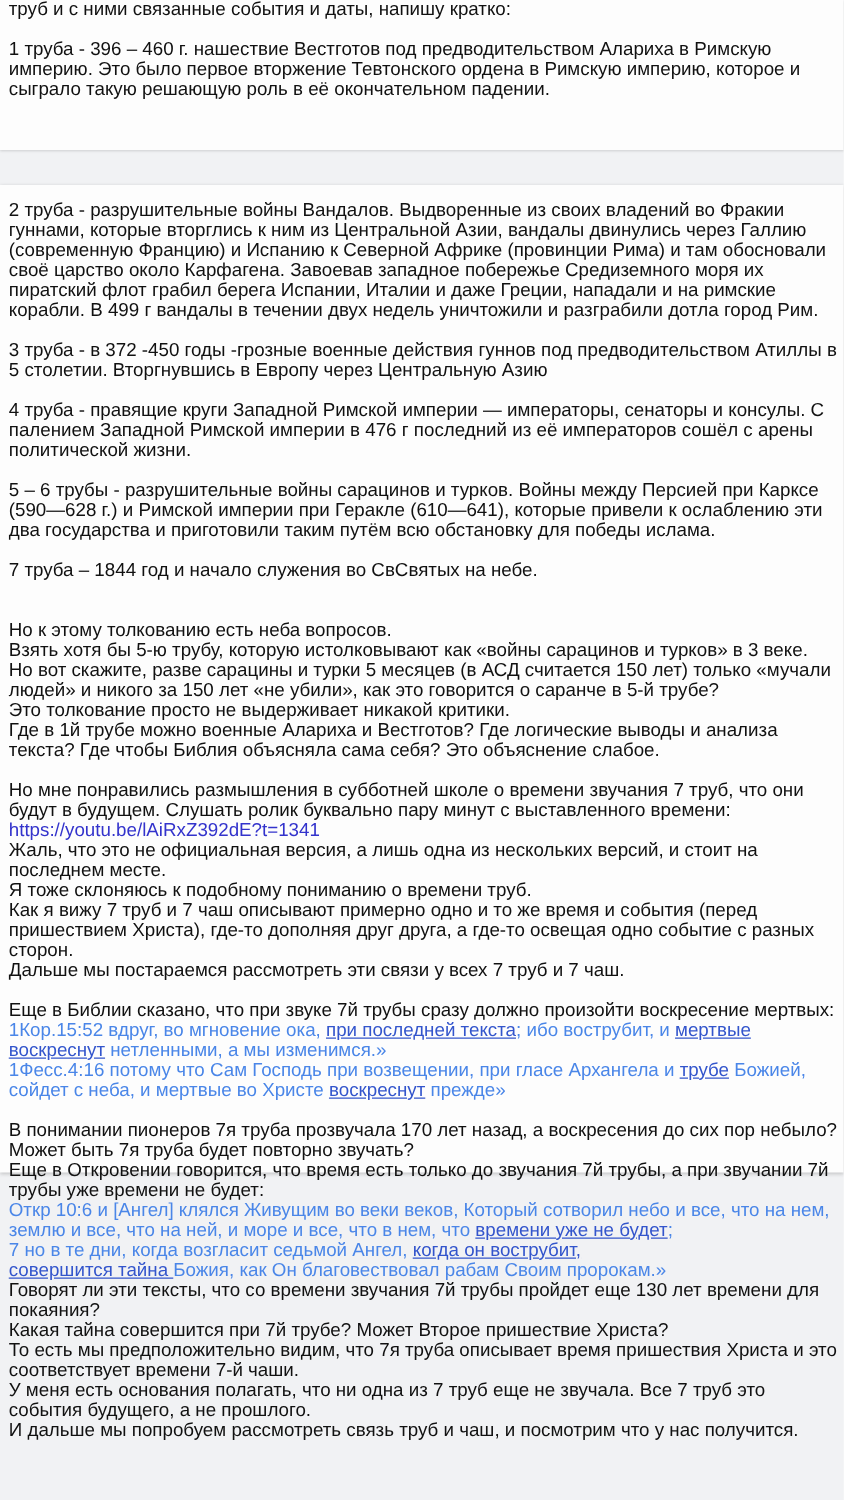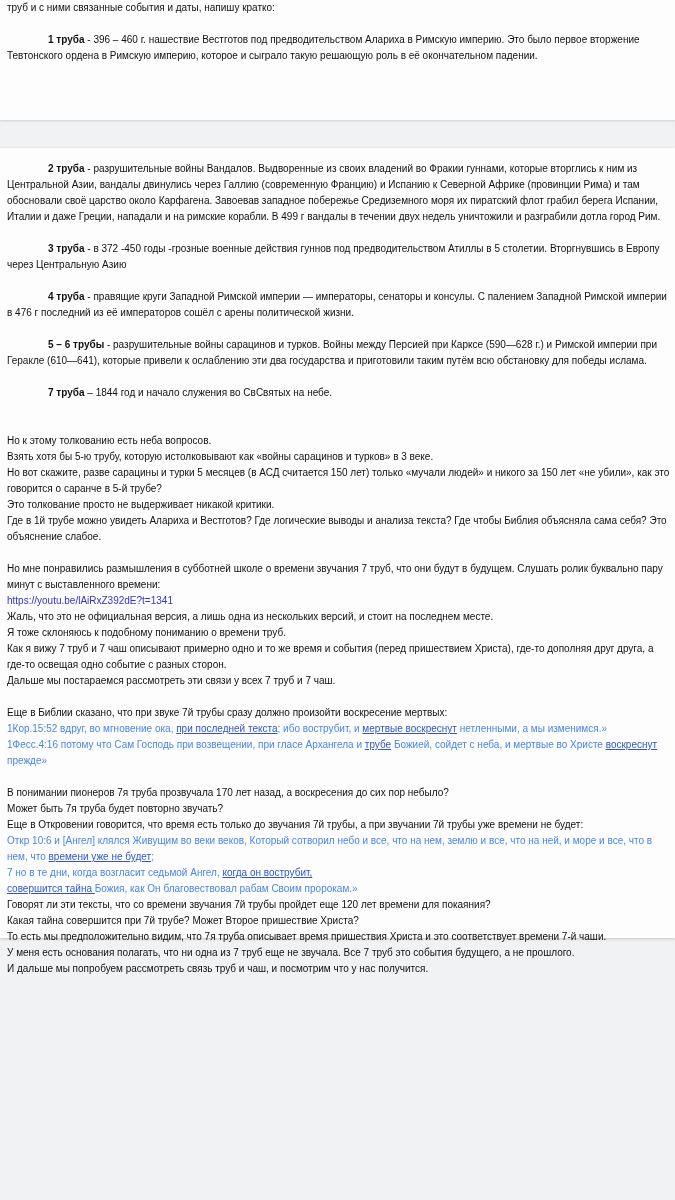--- a/index.html
+++ b/index.html
@@ -8,26 +8,26 @@
     background: #f1f2f4;
     font-family: "Liberation Sans", sans-serif;
     color: #111;
     position: relative;
   }
   .page {
     position: absolute; left: 0; width: 675px; background: #fdfdfd;
   }
   .page1 { top: 0; height: 120px; box-shadow: 0 1px 2px rgba(0,0,0,0.15); }
   .page2 { top: 148px; height: 790px; box-shadow: 0 1px 3px rgba(0,0,0,0.2); }
-  .content { position: absolute; left: 7px; right: 4px; font-size: 10px; line-height: 16px; }
+  .content { position: absolute; left: 7px; right: 4px; font-size: 15px; line-height: 16px; }
   .p1c { top: 0px; }
   .p2c { top: 13px; }
   p { margin: 0; }
   .gap { height: 16px; }
-  b { font-weight: bold; margin-left: 41px; }
+  b { font-weight: normal; }
   .link { color: #3333cc; }
   .quote { color: #4a86e8; }
   .quote u { color: #3355cc; text-decoration: underline; }
 </style>
 </head>
 <body>
 
 <div class="page page1">
   <div class="content p1c">
     <p>труб и с ними связанные события и даты, напишу кратко:</p>
@@ -47,40 +47,40 @@
     <p><b>5 – 6 трубы</b><span> -  разрушительные войны сарацинов и турков. Войны между Персией при Карксе (590—628 г.) и Римской империи при Геракле (610—641), которые привели к ослаблению эти два государства и приготовили таким путём всю обстановку для победы ислама.</span></p>
     <div class="gap"></div>
     <p><b>7 труба</b><span>  – 1844 год и начало служения во СвСвятых на небе.</span></p>
     <div class="gap"></div>
     <div class="gap"></div>
 
     <p>Но к этому толкованию есть неба вопросов.</p>
     <p>Взять хотя бы 5-ю трубу, которую истолковывают как «войны сарацинов и турков» в 3 веке.</p>
     <p>Но вот скажите, разве сарацины и турки 5 месяцев (в АСД считается  150 лет) только «мучали людей» и никого за 150 лет «не убили», как это говорится о саранче в 5-й трубе?</p>
     <p>Это толкование просто не выдерживает никакой критики.</p>
-    <p>Где в 1й трубе  можно увидеть Алариха и Вестготов? Где логические выводы и анализа текста? Где чтобы Библия объясняла сама себя? Это объяснение слабое.</p>
+    <p>Где в 1й трубе  можно военные Алариха и Вестготов? Где логические выводы и анализа текста? Где чтобы Библия объясняла сама себя? Это объяснение слабое.</p>
     <div class="gap"></div>
 
     <p>Но мне понравились размышления в субботней школе о времени звучания 7 труб, что они будут в будущем.  Слушать ролик буквально пару минут с выставленного времени:</p>
     <p><a class="link">https://youtu.be/lAiRxZ392dE?t=1341</a></p>
     <p>Жаль, что это не официальная версия, а лишь одна из нескольких версий, и стоит на последнем месте.</p>
     <p>Я тоже склоняюсь к подобному пониманию о времени труб.</p>
     <p>Как я вижу 7 труб и 7 чаш описывают примерно одно и то же время и события (перед пришествием Христа), где-то дополняя друг друга, а где-то освещая одно событие с разных сторон.</p>
     <p>Дальше мы постараемся рассмотреть эти связи у всех 7 труб и 7 чаш.</p>
     <div class="gap"></div>
 
     <p>Еще в Библии сказано, что при звуке 7й трубы сразу должно произойти воскресение мертвых:</p>
     <p class="quote"><span>1Кор.15:52 вдруг, во мгновение ока, </span><u>при последней текста</u><span>; ибо вострубит, и </span><u>мертвые воскреснут</u><span> нетленными, а мы изменимся.»</span></p>
     <p class="quote"><span>1Фесс.4:16 потому что Сам Господь при возвещении, при гласе Архангела и </span><u>трубе</u><span> Божией, сойдет с неба, и мертвые во Христе </span><u>воскреснут</u><span> прежде»</span></p>
     <div class="gap"></div>
 
     <p>В понимании пионеров 7я  труба прозвучала  170 лет назад, а воскресения до сих пор небыло?</p>
     <p>Может быть 7я труба будет повторно звучать?</p>
     <p>Еще в Откровении говорится, что время есть только до звучания 7й трубы, а при звучании 7й трубы уже времени не будет:</p>
     <p class="quote"><span>Откр 10:6 и [Ангел] клялся Живущим во веки веков, Который сотворил небо и все, что на нем, землю и все, что на ней, и море и все, что в нем, что </span><u>времени уже не будет</u><span>;</span></p>
     <p class="quote"><span>7 но в те дни, когда возгласит седьмой Ангел, </span><u>когда он вострубит,</u><br><u>совершится тайна </u><span>Божия, как Он благовествовал рабам Своим пророкам.»</span></p>
-    <p>Говорят ли эти тексты, что со времени звучания 7й трубы пройдет еще 120 лет времени для покаяния?</p>
+    <p>Говорят ли эти тексты, что со времени звучания 7й трубы пройдет еще 130 лет времени для покаяния?</p>
     <p>Какая тайна совершится при 7й трубе? Может Второе пришествие Христа?</p>
     <p>То есть мы предположительно видим, что 7я труба описывает время  пришествия Христа и это соответствует времени 7-й чаши.</p>
     <p>У меня есть основания полагать, что  ни одна из 7 труб еще не звучала. Все 7 труб это события будущего, а не прошлого.</p>
     <p>И дальше мы попробуем рассмотреть  связь труб и чаш, и посмотрим  что у нас получится.</p>
   </div>
 </div>
 
 </body></html>

